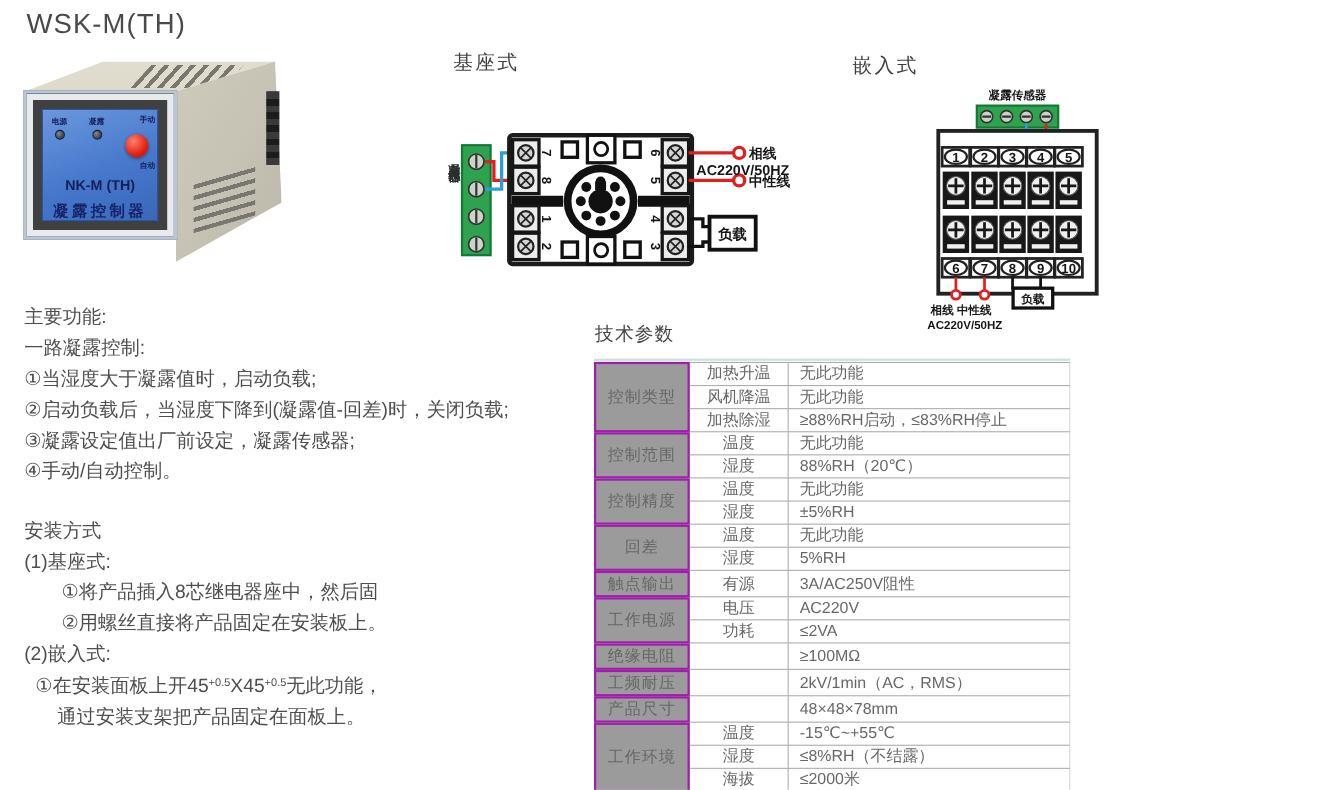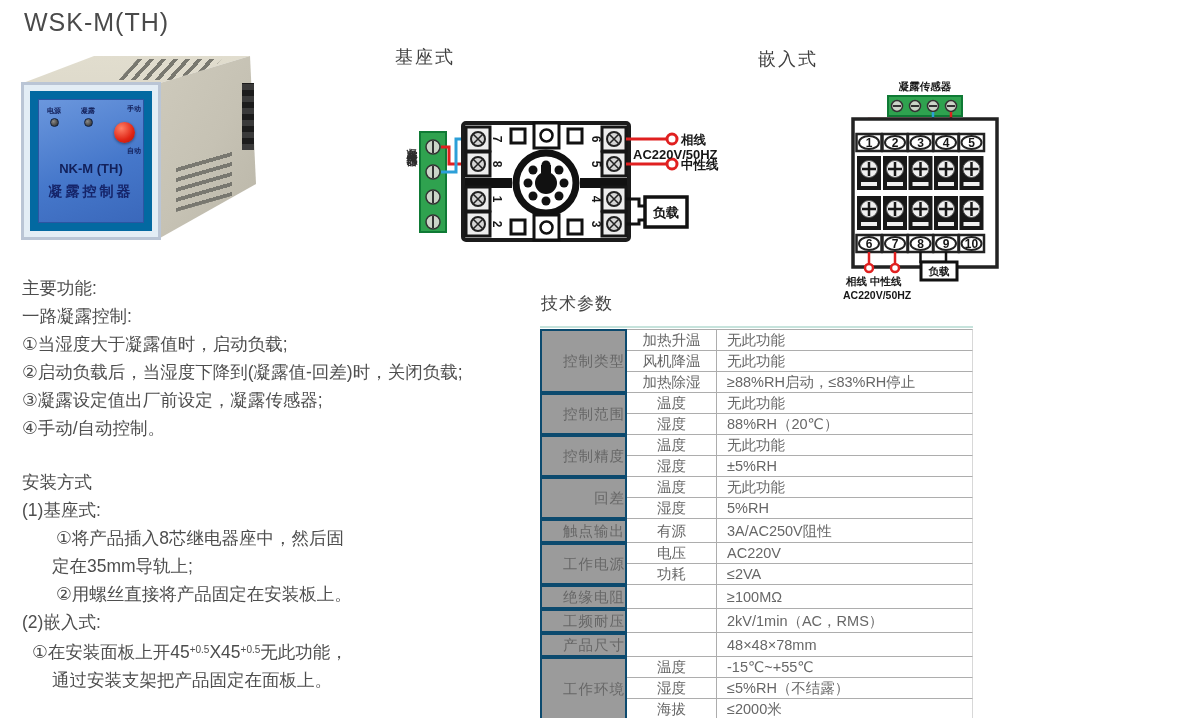--- a/index.html
+++ b/index.html
@@ -20,39 +20,39 @@
               background:repeating-linear-gradient(90deg,#5f5f58 0 5px,rgba(0,0,0,0) 5px 12px);
               transform:skewX(-42deg); opacity:.8; }
   .dev-side { position:absolute; inset:0;
               clip-path:polygon(144px 37px,234px 10px,240px 138px,144px 192px);
               background:linear-gradient(120deg,#d9d5c7,#c6c2b4 70%,#b9b5a7); }
   .vent-side{ position:absolute; left:160px; top:112px; width:56px; height:46px;
               background:repeating-linear-gradient(0deg,#60605a 0 4px,rgba(0,0,0,0) 4px 10px);
               transform:skewY(-16deg); opacity:.75; }
   .dev-conn { position:absolute; left:226px; top:37px; width:12px; height:67px;
               background:repeating-linear-gradient(0deg,#3a3a3a 0 6px,#1c1c1c 6px 12px); }
-  .dev-front{ position:absolute; left:5px; top:36px; width:140px; height:158px;
-              background:#0369a1; border:3px solid #bac5d5;
+  .dev-front{ position:absolute; left:5px; top:36px; width:140px; height:136px;
+              background:#404040; border:3px solid #bac5d5;
               box-shadow:inset 0 0 0 6px rgba(246,249,252,.92); }
   .blue-panel{ position:absolute; left:14px; top:14px; right:14px; bottom:14px;
               background:linear-gradient(160deg,#6b97dd 0%,#4678cb 55%,#3a68bb 100%);
               border:1px solid #2c55a2; }
   .panel-lbl { position:absolute; font-size:7px; font-weight:bold; color:#14215b; white-space:nowrap; }
   .led { position:absolute; width:9px; height:9px; border-radius:50%;
          background:radial-gradient(circle at 35% 35%,#8a8a8a,#1f1f1f); border:1px solid #10203f; }
   .red-btn { position:absolute; right:8px; top:22px; width:21px; height:21px; border-radius:50%;
          background:radial-gradient(circle at 35% 30%,#ff8066,#e02414 60%,#a91407);
          box-shadow:0 1px 3px rgba(0,0,0,.45); }
   .model { position:absolute; left:0; right:0; top:61px; text-align:center;
            font-size:13px; font-weight:bold; color:#12205a; }
   .pname { position:absolute; left:0; right:0; top:83px; text-align:center;
            font-size:14px; font-weight:bold; color:#152469; letter-spacing:3px; }
 
   
-  .diag-title { font-size:18px; color:#3f3f3f; letter-spacing:2px; }
+  .diag-title { font-size:18px; color:#3f3f3f; letter-spacing:2px;margin-left:17px; }
   svg text { font-family:"Liberation Sans","DejaVu Sans",sans-serif; fill:#161616; }
   .tnum { font-size:12px; font-weight:bold; }
   .slbl { font-size:12.5px; font-weight:bold; }
   .slbl-big { font-size:13px; font-weight:bold; }
   .slbl-sm { font-size:10.5px; font-weight:bold; }
   .vlabel { left:404px; top:139px; writing-mode:vertical-rl; text-orientation:upright;
             font-size:11px; font-weight:bold; color:#2c2c2c; letter-spacing:2px; }
 
   
   .txt { font-size:17.5px; color:#4e4e4e; line-height:28px; white-space:nowrap; }
@@ -61,21 +61,21 @@
   .ind1 { margin-left:34px; } .ind2 { margin-left:30px; } .ind3 { margin-left:10px; }
   .sup { font-size:10px; vertical-align:5px; }
 
   
   .specs-heading { left:541px; top:292px; font-size:17px; color:#474747; letter-spacing:1px; }
   .table-wrap { left:540px; top:326px; width:433px;
                 border-top:2px solid #c6e3dc; border-bottom:2px solid #c6e3dc;
                 padding:1px 0 1px 0; }
   table.spec { border-collapse:separate; border-spacing:0; width:100%; table-layout:fixed; }
   table.spec td { height:20px; font-size:14.5px; color:#676767; line-height:20px; overflow:hidden; }
-  td.group { background:#9b9b9b; color:#ffffff; text-align:right; border:2px solid #0c4a6e;
+  td.group { background:#9b9b9b; color:#ffffff; text-align:center; border:2px solid #a21caf;
              font-size:15px; letter-spacing:1px; }
   td.sub   { text-align:center; border-bottom:1px solid #adadad; border-right:1px solid #adadad; }
   td.val   { padding-left:10px; border-bottom:1px solid #adadad; border-right:1px solid #d8d8d8; }
   tr:first-child td.sub, tr:first-child td.val { border-top:1px solid #adadad; }
   col.c1 { width:87px; } col.c2 { width:90px; } col.c3 { width:256px; }
 </style>
 </head>
 <body>
 
 <div class="abs page-title">WSK-M(TH)</div>
@@ -263,21 +263,20 @@
   <div>①当湿度大于凝露值时，启动负载;</div>
   <div>②启动负载后，当湿度下降到(凝露值-回差)时，关闭负载;</div>
   <div>③凝露设定值出厂前设定，凝露传感器;</div>
   <div>④手动/自动控制。</div>
 </div>
 
 <div class="abs txt install">
   <div>安装方式</div>
   <div>(1)基座式:</div>
   <div class="ind1">①将产品插入8芯继电器座中，然后固</div>
-  <div class="ind2">定在35mm导轨上;</div>
   <div class="ind1">②用螺丝直接将产品固定在安装板上。</div>
   <div>(2)嵌入式:</div>
   <div class="ind3">
     <span>①在安装面板上开45</span><span class="sup">+0.5</span><span>X45</span><span class="sup">+0.5</span><span>无此功能，</span>
   </div>
   <div class="ind2">通过安装支架把产品固定在面板上。</div>
 </div>
 
 <div class="abs specs-heading">技术参数</div>
 <div class="abs table-wrap">
@@ -357,21 +356,21 @@
           <td class="sub"></td>
           <td class="val">48×48×78mm</td>
         </tr>
         <tr>
           <td class="group" rowspan="3">工作环境</td>
           <td class="sub">温度</td>
           <td class="val">-15℃~+55℃</td>
         </tr>
         <tr>
           <td class="sub">湿度</td>
-          <td class="val">≤5%RH（不结露）</td>
+          <td class="val">≤8%RH（不结露）</td>
         </tr>
         <tr>
           <td class="sub">海拔</td>
           <td class="val">≤2000米</td>
         </tr>
       </tbody>
   </table>
 </div>
 
 </body></html>

